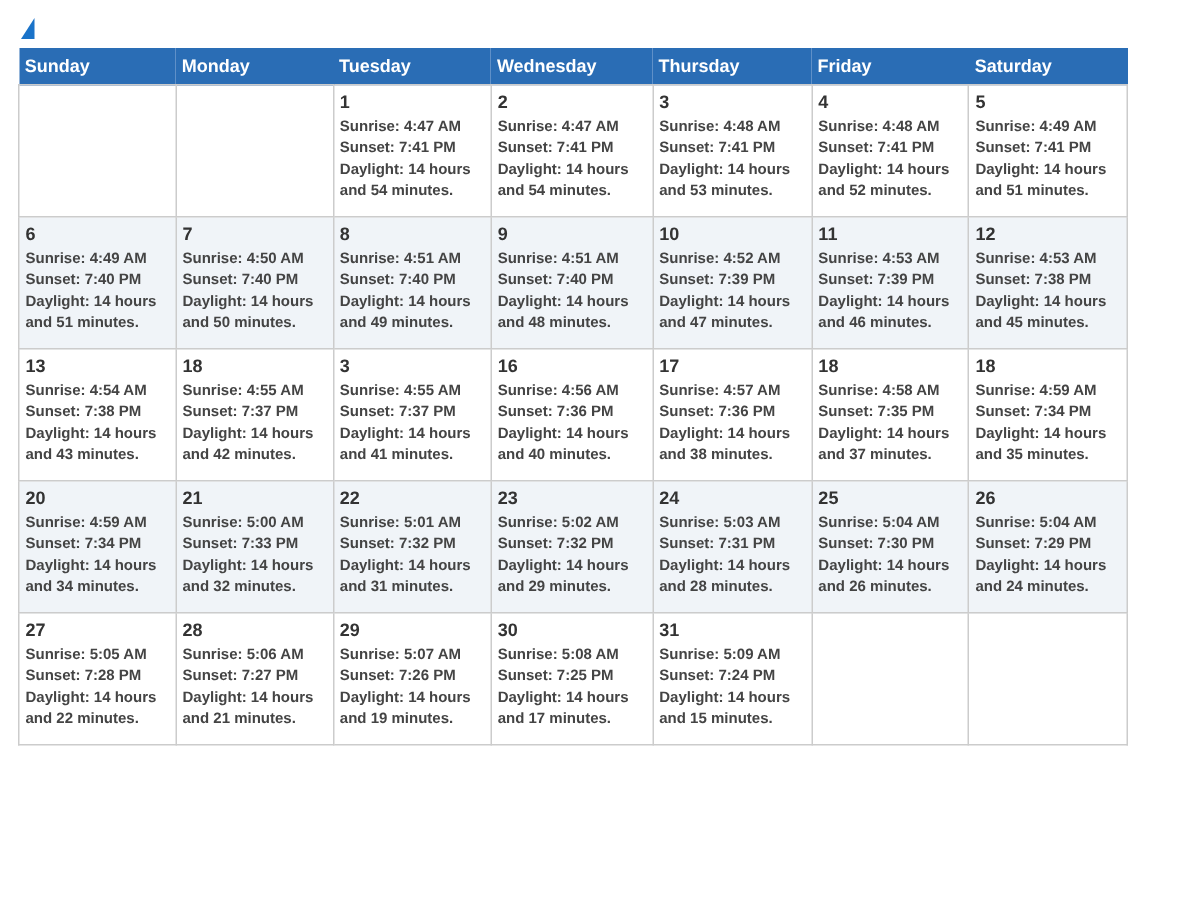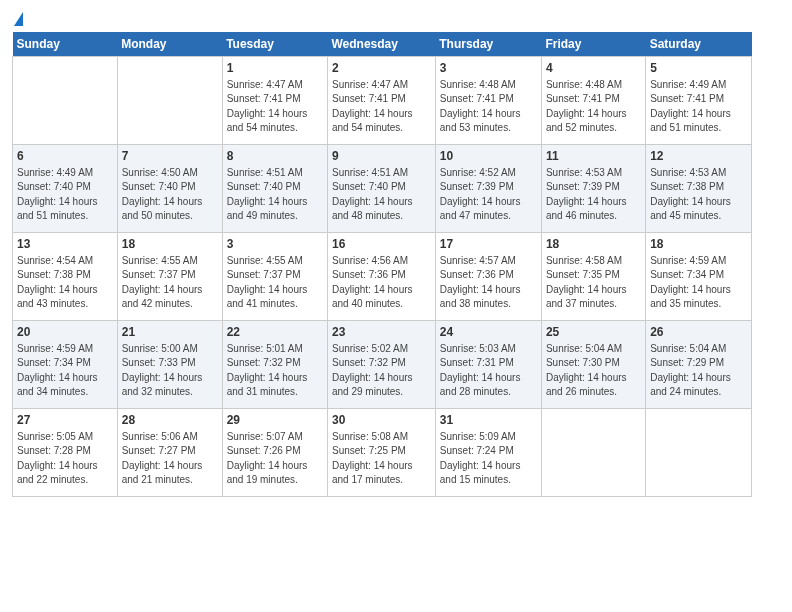--- a/index.html
+++ b/index.html
@@ -67,20 +67,21 @@
     .day-num {
       font-weight: bold;
       font-size: 12px;
       display: block;
       margin-bottom: 1px;
     }
     .day-detail {
       font-size: 10px;
       color: #444;
       line-height: 1.45;
+      font-weight: bold;
     }
     tbody tr:nth-child(odd) td {
       background-color: #fff;
     }
     tbody tr:nth-child(even) td {
       background-color: #f0f4f8;
     }
     tbody tr td.empty {
       background-color: inherit;
     }

